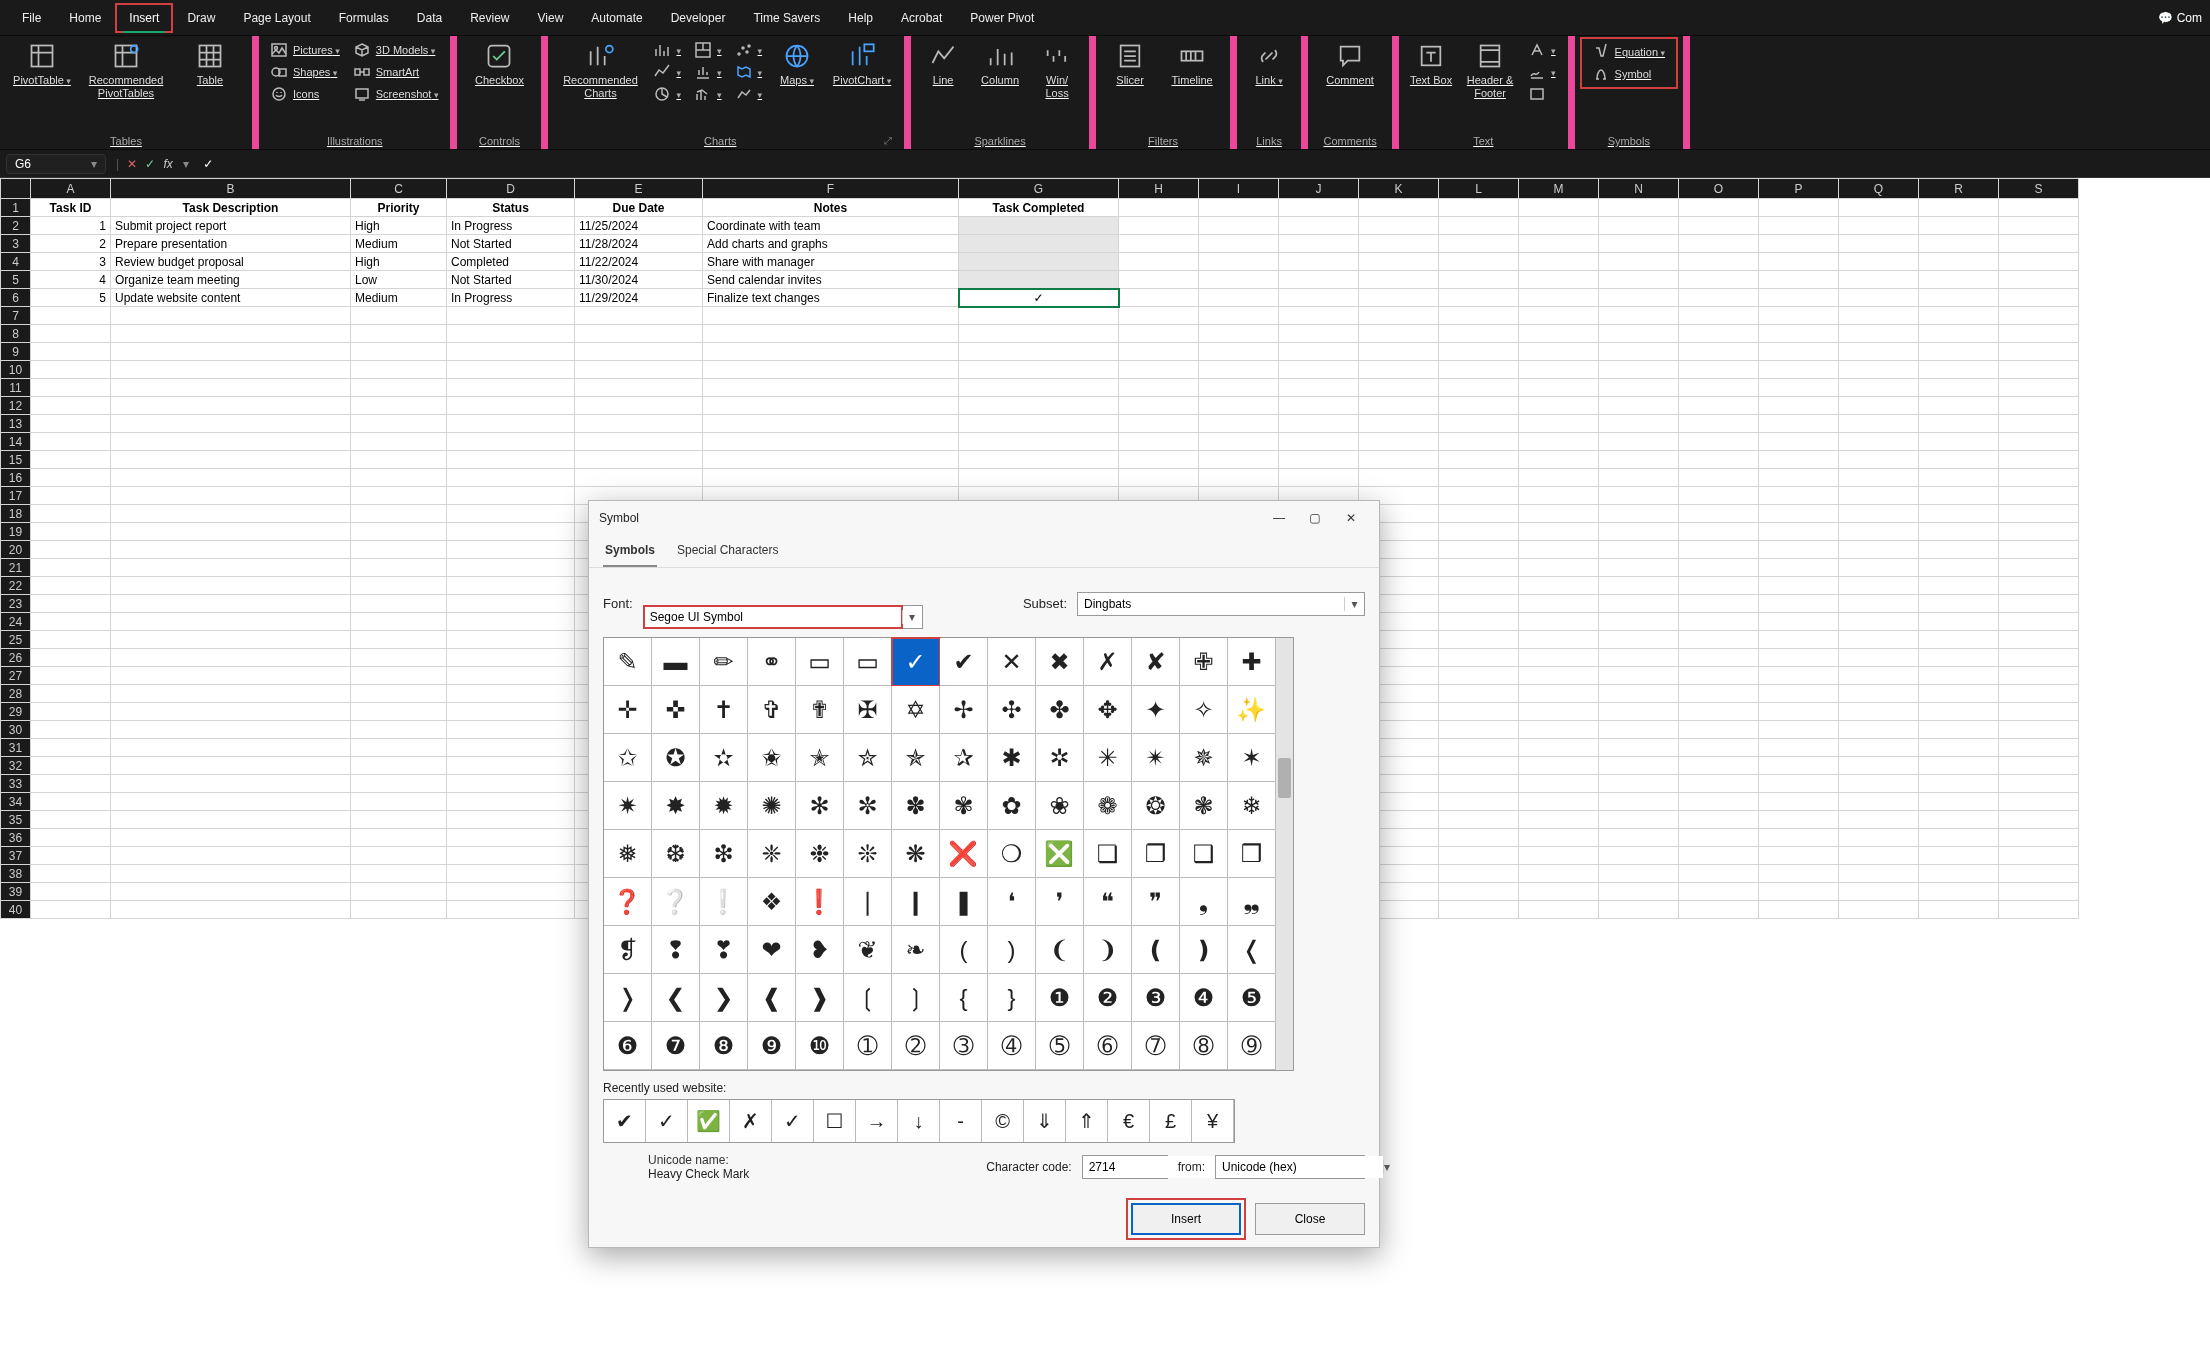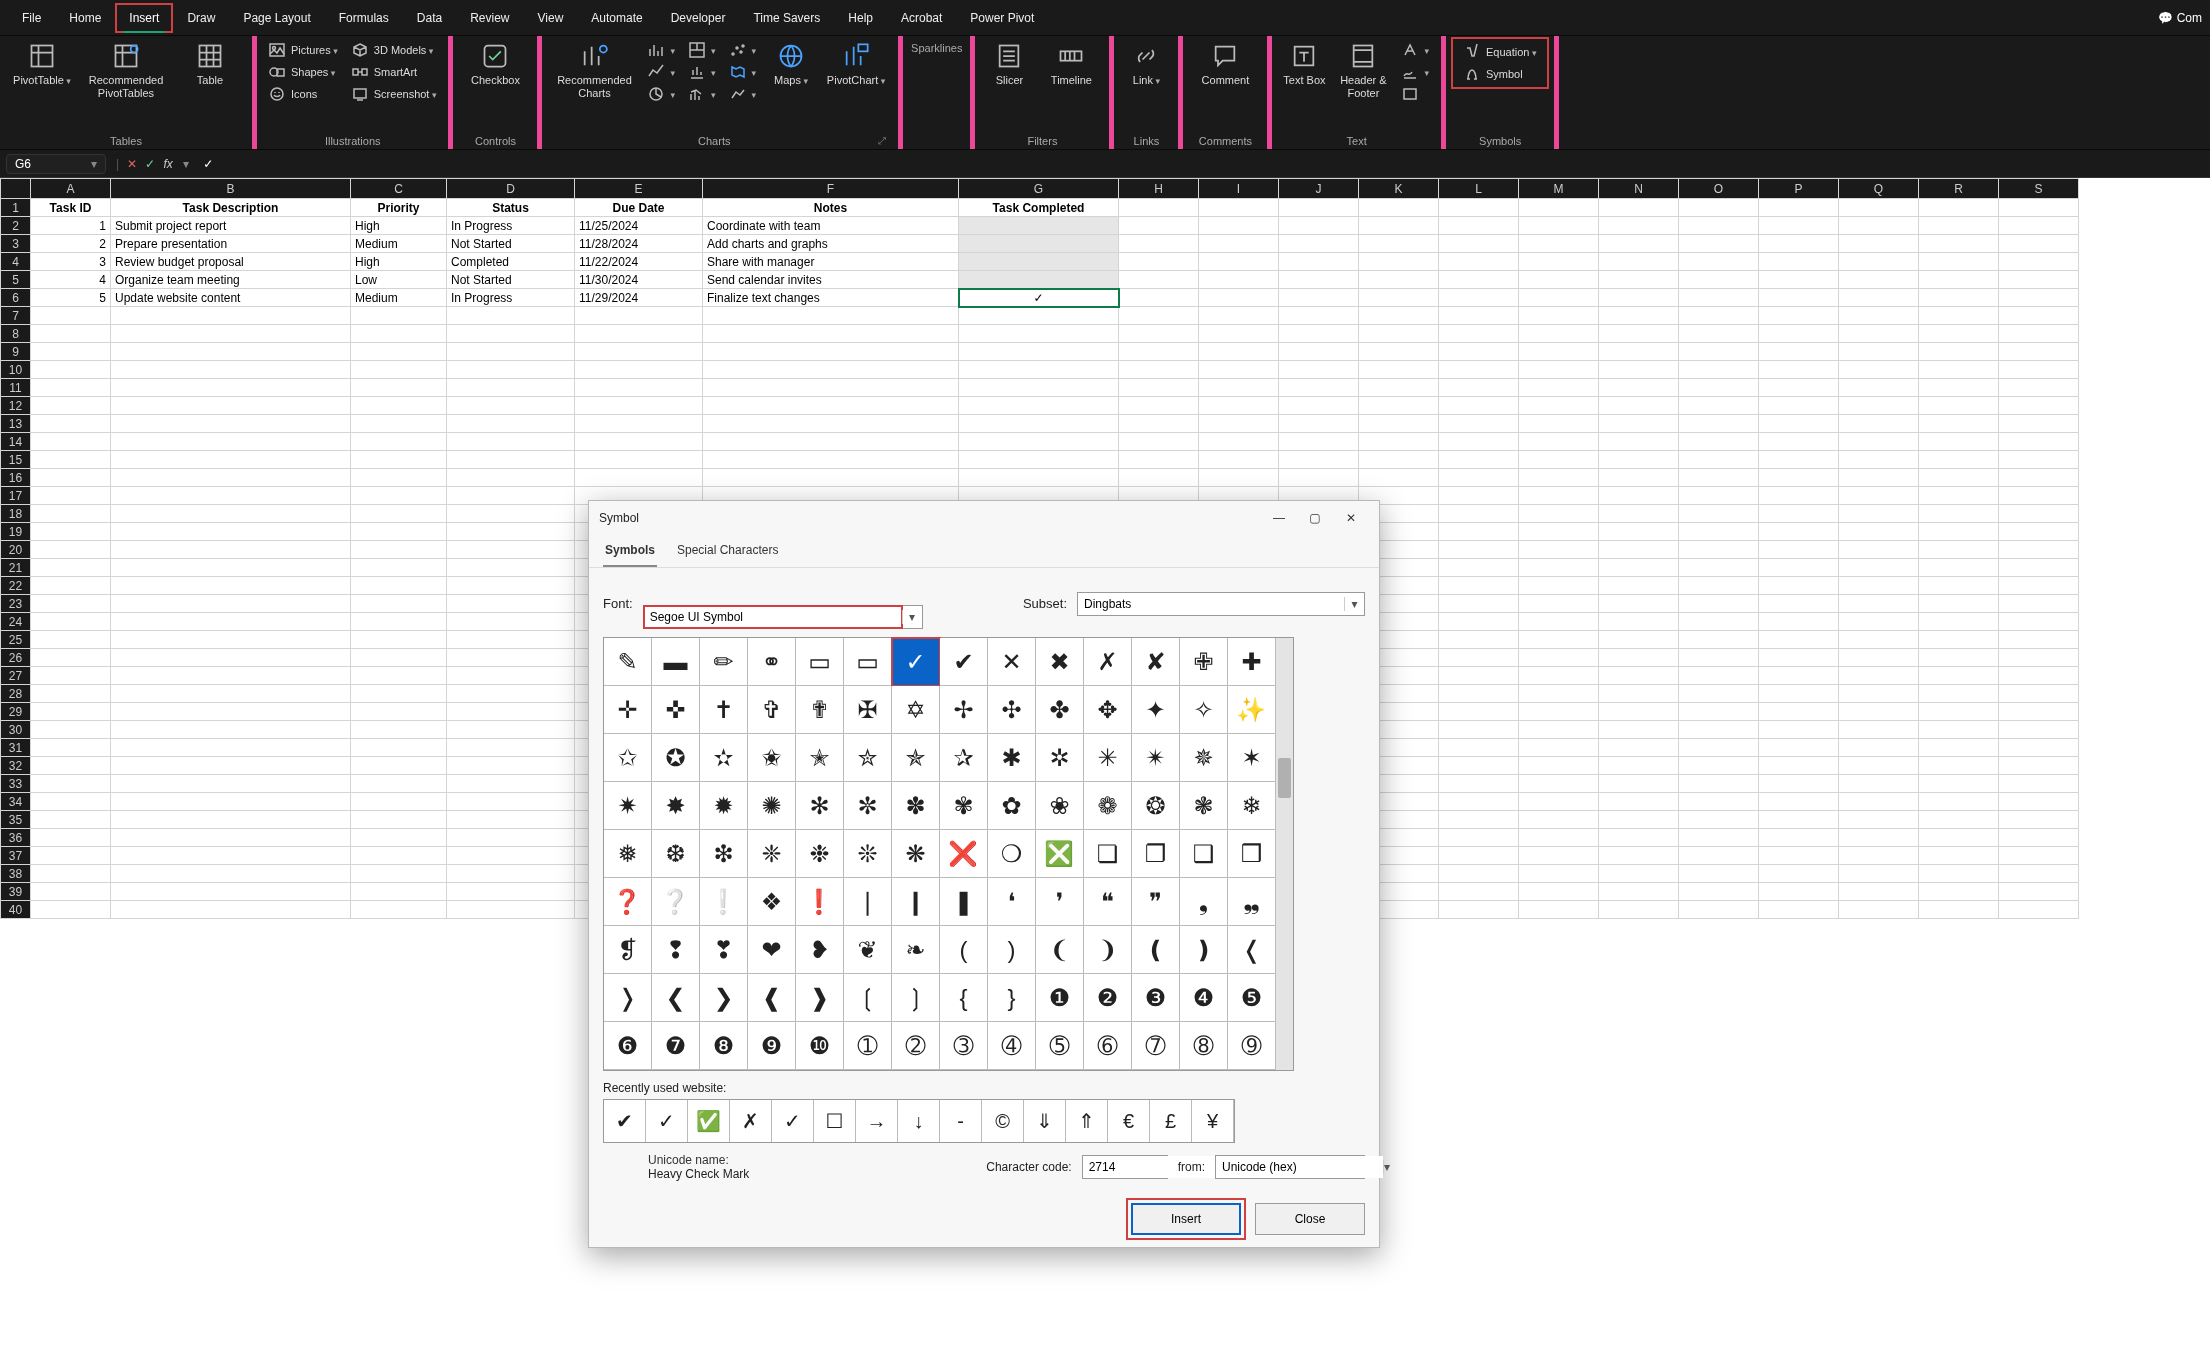--- a/index.html
+++ b/index.html
@@ -8,21 +8,21 @@
   
   .menu-tabs { display: flex; height: 36px; align-items: center; padding: 0 8px; background: #1a1a1a; border-bottom: 1px solid #0a0a0a; }
   .menu-tab { padding: 8px 14px; color: #eee; cursor: pointer; position: relative; }
   .menu-tab.active { color: #fff; }
   .menu-tab.active::after { content:""; position:absolute; left:8px; right:8px; bottom:0; height:2px; background:#19a66f; }
   .menu-tab.highlighted { outline: 2px solid #d04040; outline-offset: -2px; }
   .menu-right { margin-left:auto; display:flex; align-items:center; gap:6px; font-size:12px; }
 
   
   .ribbon { display:flex; background:#1a1a1a; height:114px; border-bottom:1px solid #0a0a0a; }
-  .ribbon-group { display:flex; flex-direction:column; border-right:5px solid #ec4899; padding:4px 8px 0 8px; }
+  .ribbon-group { display:flex; flex-direction:column; border-right:7px solid #ec4899; padding:4px 8px 0 8px;text-decoration:underline; }
   .ribbon-group-content { display:flex; align-items:flex-start; gap:6px; flex:1; }
   .ribbon-group-label { text-align:center; color:#aaa; font-size:11px; padding:2px 0; }
   .big-btn { display:flex; flex-direction:column; align-items:center; justify-content:flex-start; width:68px; height:80px; color:#ddd; padding-top:2px; }
   .big-btn .ico { width:28px; height:28px; margin-bottom:4px; display:flex; align-items:center; justify-content:center; }
   .big-btn span { text-align:center; font-size:11px; line-height:1.2; }
   .stack { display:flex; flex-direction:column; gap:2px; }
   .small-btn { display:flex; align-items:center; gap:6px; color:#ddd; padding:2px 4px; font-size:11px; }
   .small-btn .ico { width:16px; height:16px; display:flex; align-items:center; justify-content:center; }
   .highlight-red { outline:2px solid #d04040; outline-offset:1px; }
   .chev::after { content:" ▾"; font-size:9px; color:#aaa; }
@@ -341,20 +341,47 @@
               <rect x="14" y="2" width="8" height="6"></rect>
             </svg>
           </div>
           <span class="chev">PivotChart</span>
         </div>
     </div>
     <div class="ribbon-group-label"><span>Charts</span><span class="dlauncher" style="float:right">⤢</span></div>
   </div>
 
   <div class="ribbon-group">
+    <div class="ribbon-group-content">
+      <div class="big-btn" style="width:48px">
+          <div class="ico">
+            <svg viewBox="0 0 24 24">
+              <path d="M3 18l5-10 5 6 8-10"></path>
+            </svg>
+          </div>
+          <span>Line</span>
+        </div>
+      <div class="big-btn" style="width:54px">
+          <div class="ico">
+            <svg viewBox="0 0 24 24">
+              <path d="M4 20v-6M10 20V6M16 20v-10M22 20V9"></path>
+            </svg>
+          </div>
+          <span>Column</span>
+        </div>
+      <div class="big-btn" style="width:48px">
+          <div class="ico">
+            <svg viewBox="0 0 24 24">
+              <path d="M4 12v-5M9 12v5M14 12v-5M19 12v5"></path>
+            </svg>
+          </div>
+          <span>Win/
+Loss</span>
+        </div>
+    </div>
     <div class="ribbon-group-label">Sparklines</div>
   </div>
 
   <div class="ribbon-group">
     <div class="ribbon-group-content">
       <div class="big-btn" style="width:52px">
           <div class="ico">
             <svg viewBox="0 0 24 24">
               <rect x="4" y="3" width="16" height="18"></rect>
               <path d="M7 8h10M7 12h10M7 16h10"></path>

